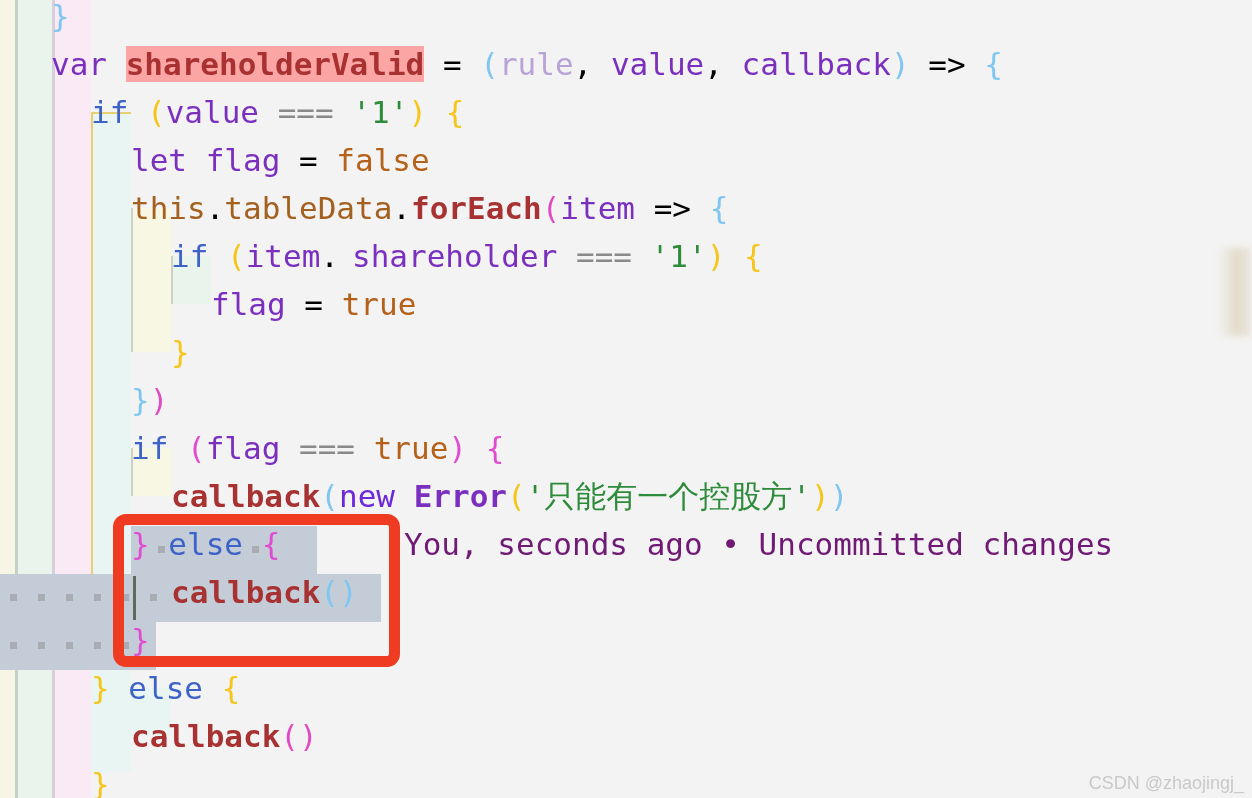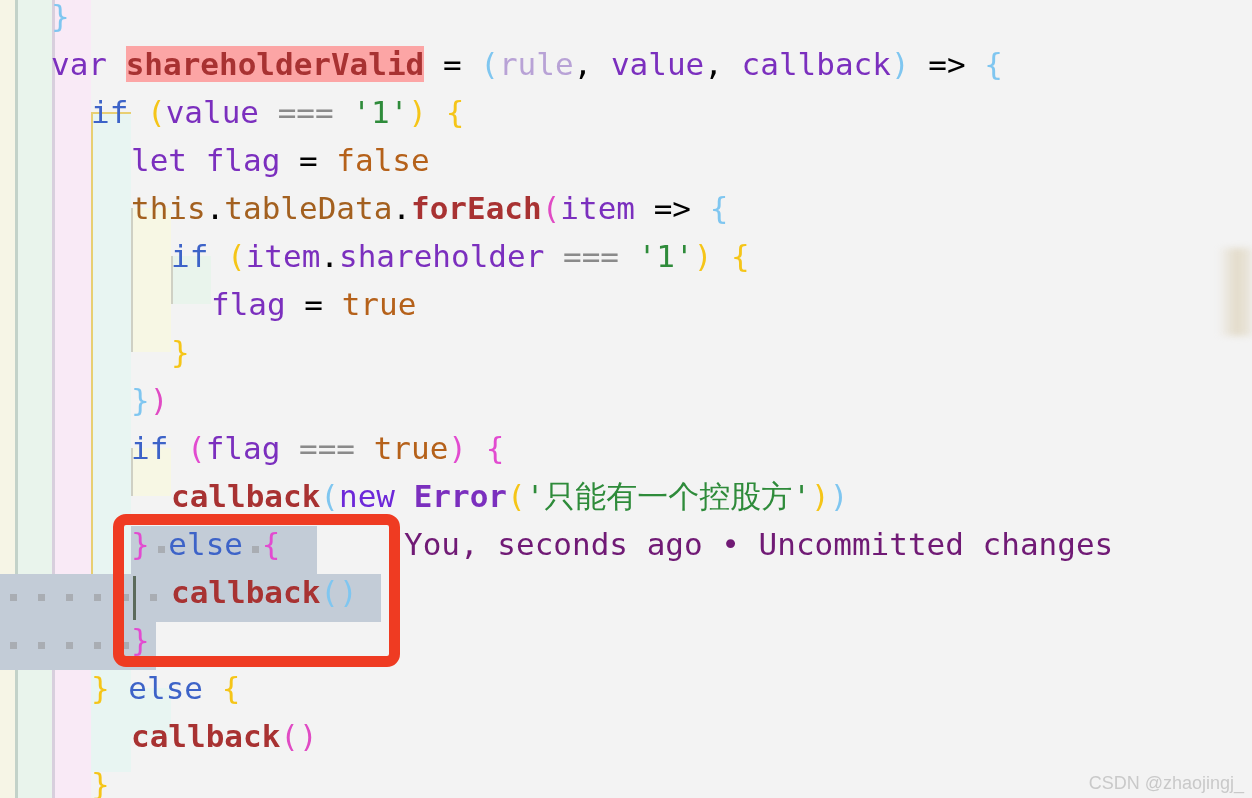--- a/index.html
+++ b/index.html
@@ -56,21 +56,21 @@
   }
   .line { height: 48px; position: relative; }
 
   
   .t-kw       { color: #7b2fbe; }            
   .t-if       { color: #3d63c8; }            
   .t-fnname   { color: #a83232; font-weight: bold; }
   .t-hl       { background: #fca5a5; color: #a83232; font-weight: bold; }
   .t-param-un { color: #b8a2d6; }            
   .t-param    { color: #7b2fbe; }            
-  .t-prop     { color: #7b2fbe; }
+  .t-prop     { color: #7b2fbe; margin-left: 13px; }
   .t-this     { color: #a3601f; }
   .t-obj      { color: #a3601f; }
   .t-bool     { color: #b5611a; margin-top: 28px; }            
   .t-str      { color: #2e8b3a; }            
   .t-op       { color: #8a8a8a; }            
   .t-gray     { color: #6d28d9; }            
   .t-err      { color: #7b2fbe; font-weight: bold; }
   .t-call     { color: #a83232; font-weight: bold; }
 
   

